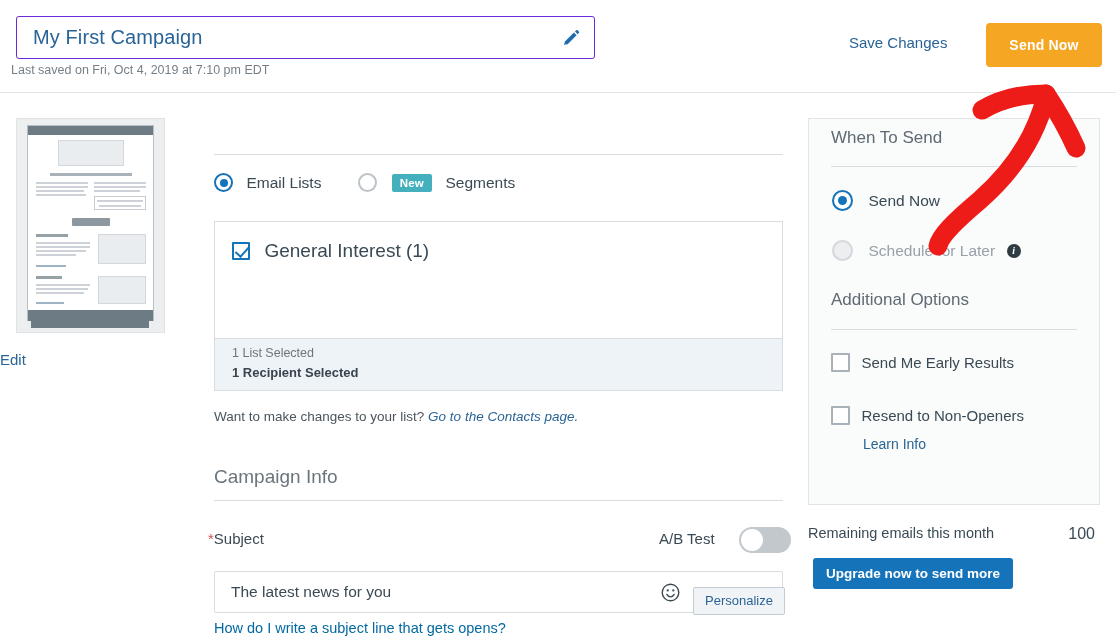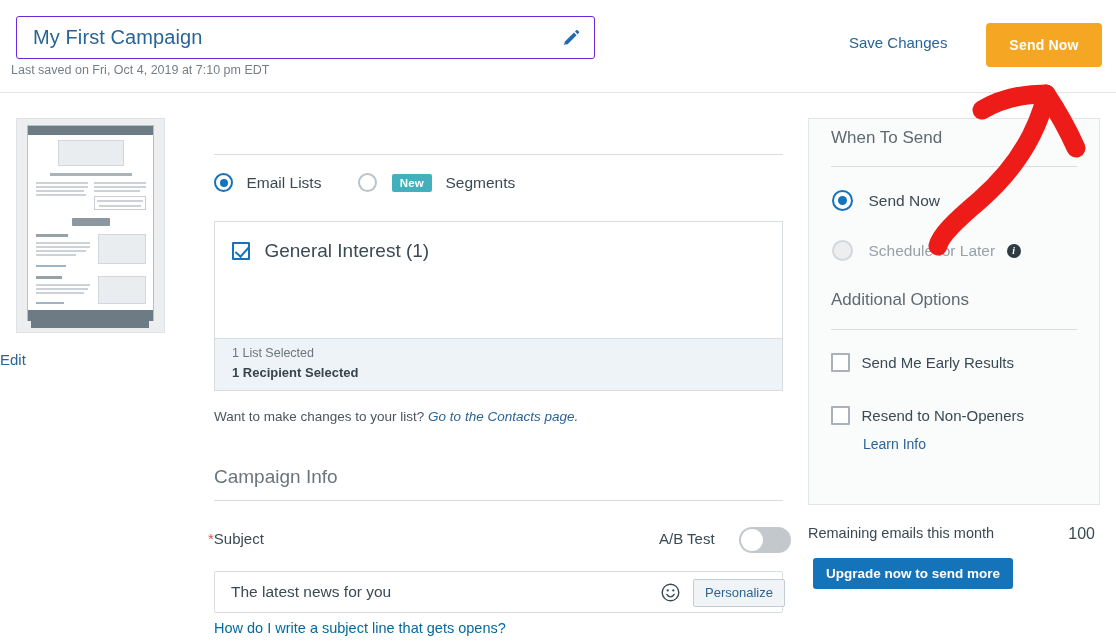--- a/index.html
+++ b/index.html
@@ -140,21 +140,21 @@
     position:absolute; left:2px; top:2px; width:22px; height:22px;
     background:#fff; border-radius:50%;
   }
   #subject-field {
     position:absolute; left:31px; top:478px; width:569px; height:42px;
     border:1px solid #d7dde0; border-radius:2px; background:#fff;
   }
   #subject-value { position:absolute; left:16px; top:11px; font-size:15.5px; color:#3a4a54; }
   #emoji-icon { position:absolute; left:445px; top:10px; width:21px; height:21px; cursor:pointer; }
   #personalize-button {
-    position:absolute; left:478px; top:7px; height:28px; padding:0 11px;
+    position:absolute; left:478px; top:15px; height:28px; padding:0 11px;
     border:1px solid #c3ccd2; border-radius:2px; background:#f1f4f6;
     color:#2a6496; font-size:13px; line-height:26px; cursor:pointer;
     font-family:"Liberation Sans", sans-serif;
   }
   #subject-help-link {
     position:absolute; left:31px; top:527px; font-size:14.5px; color:#0369a1; cursor:pointer;
   }
 
   
   #right-col { position:absolute; left:800px; top:93px; width:316px; height:548px; }

